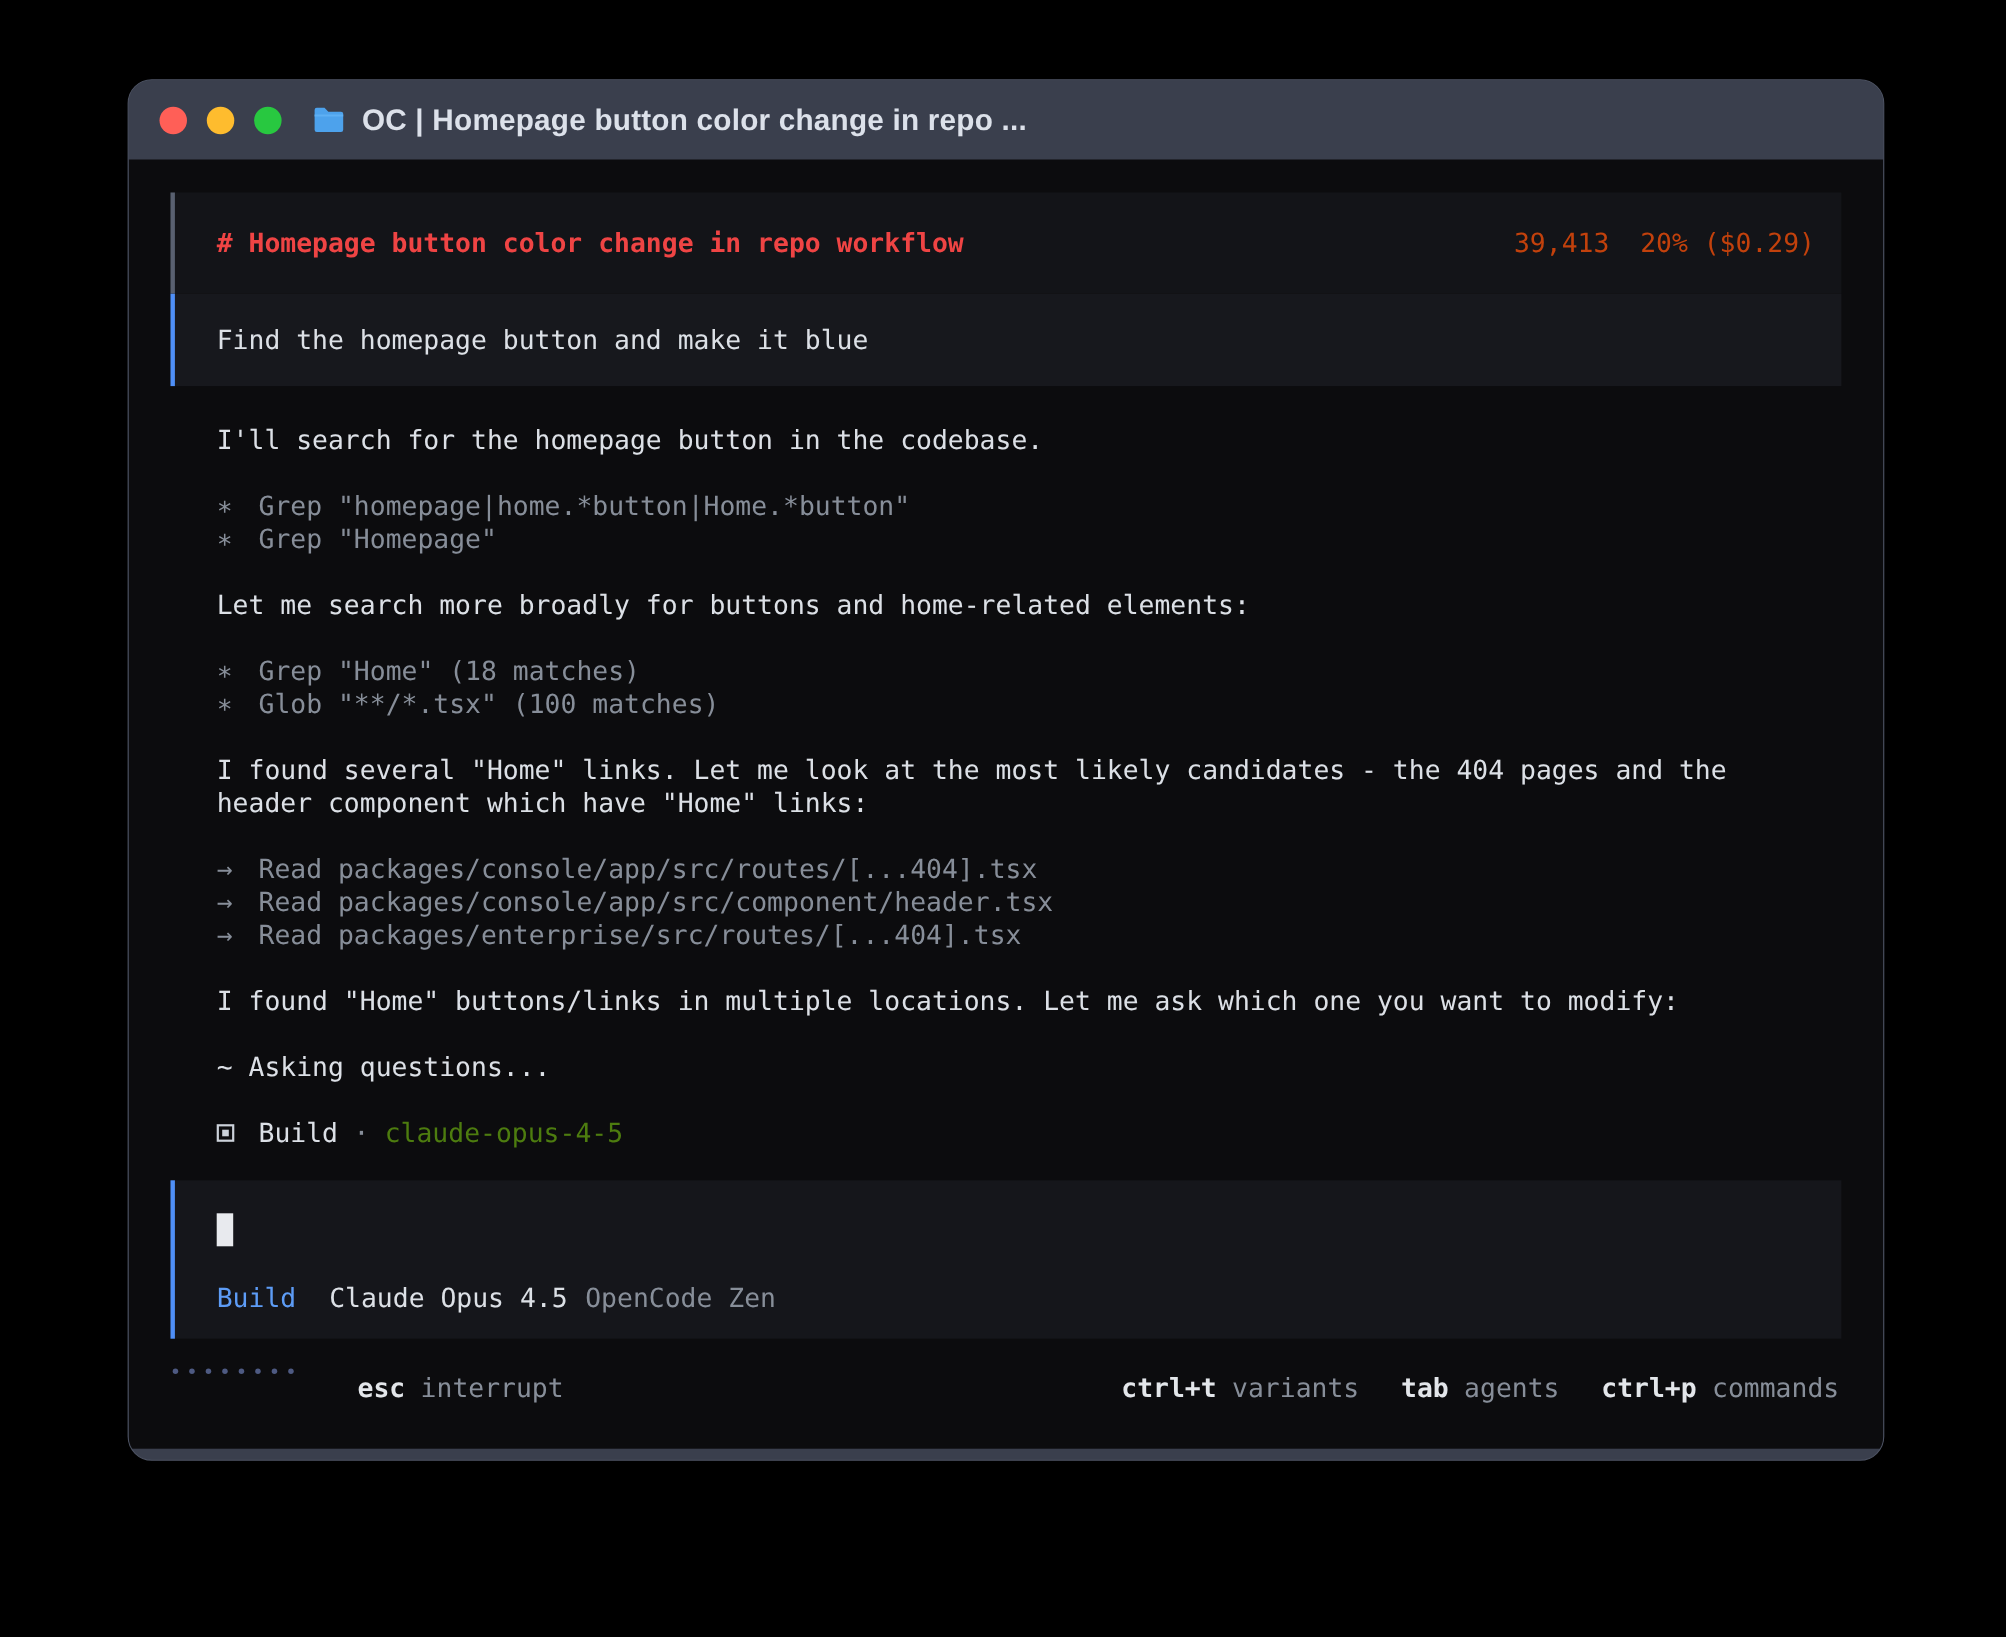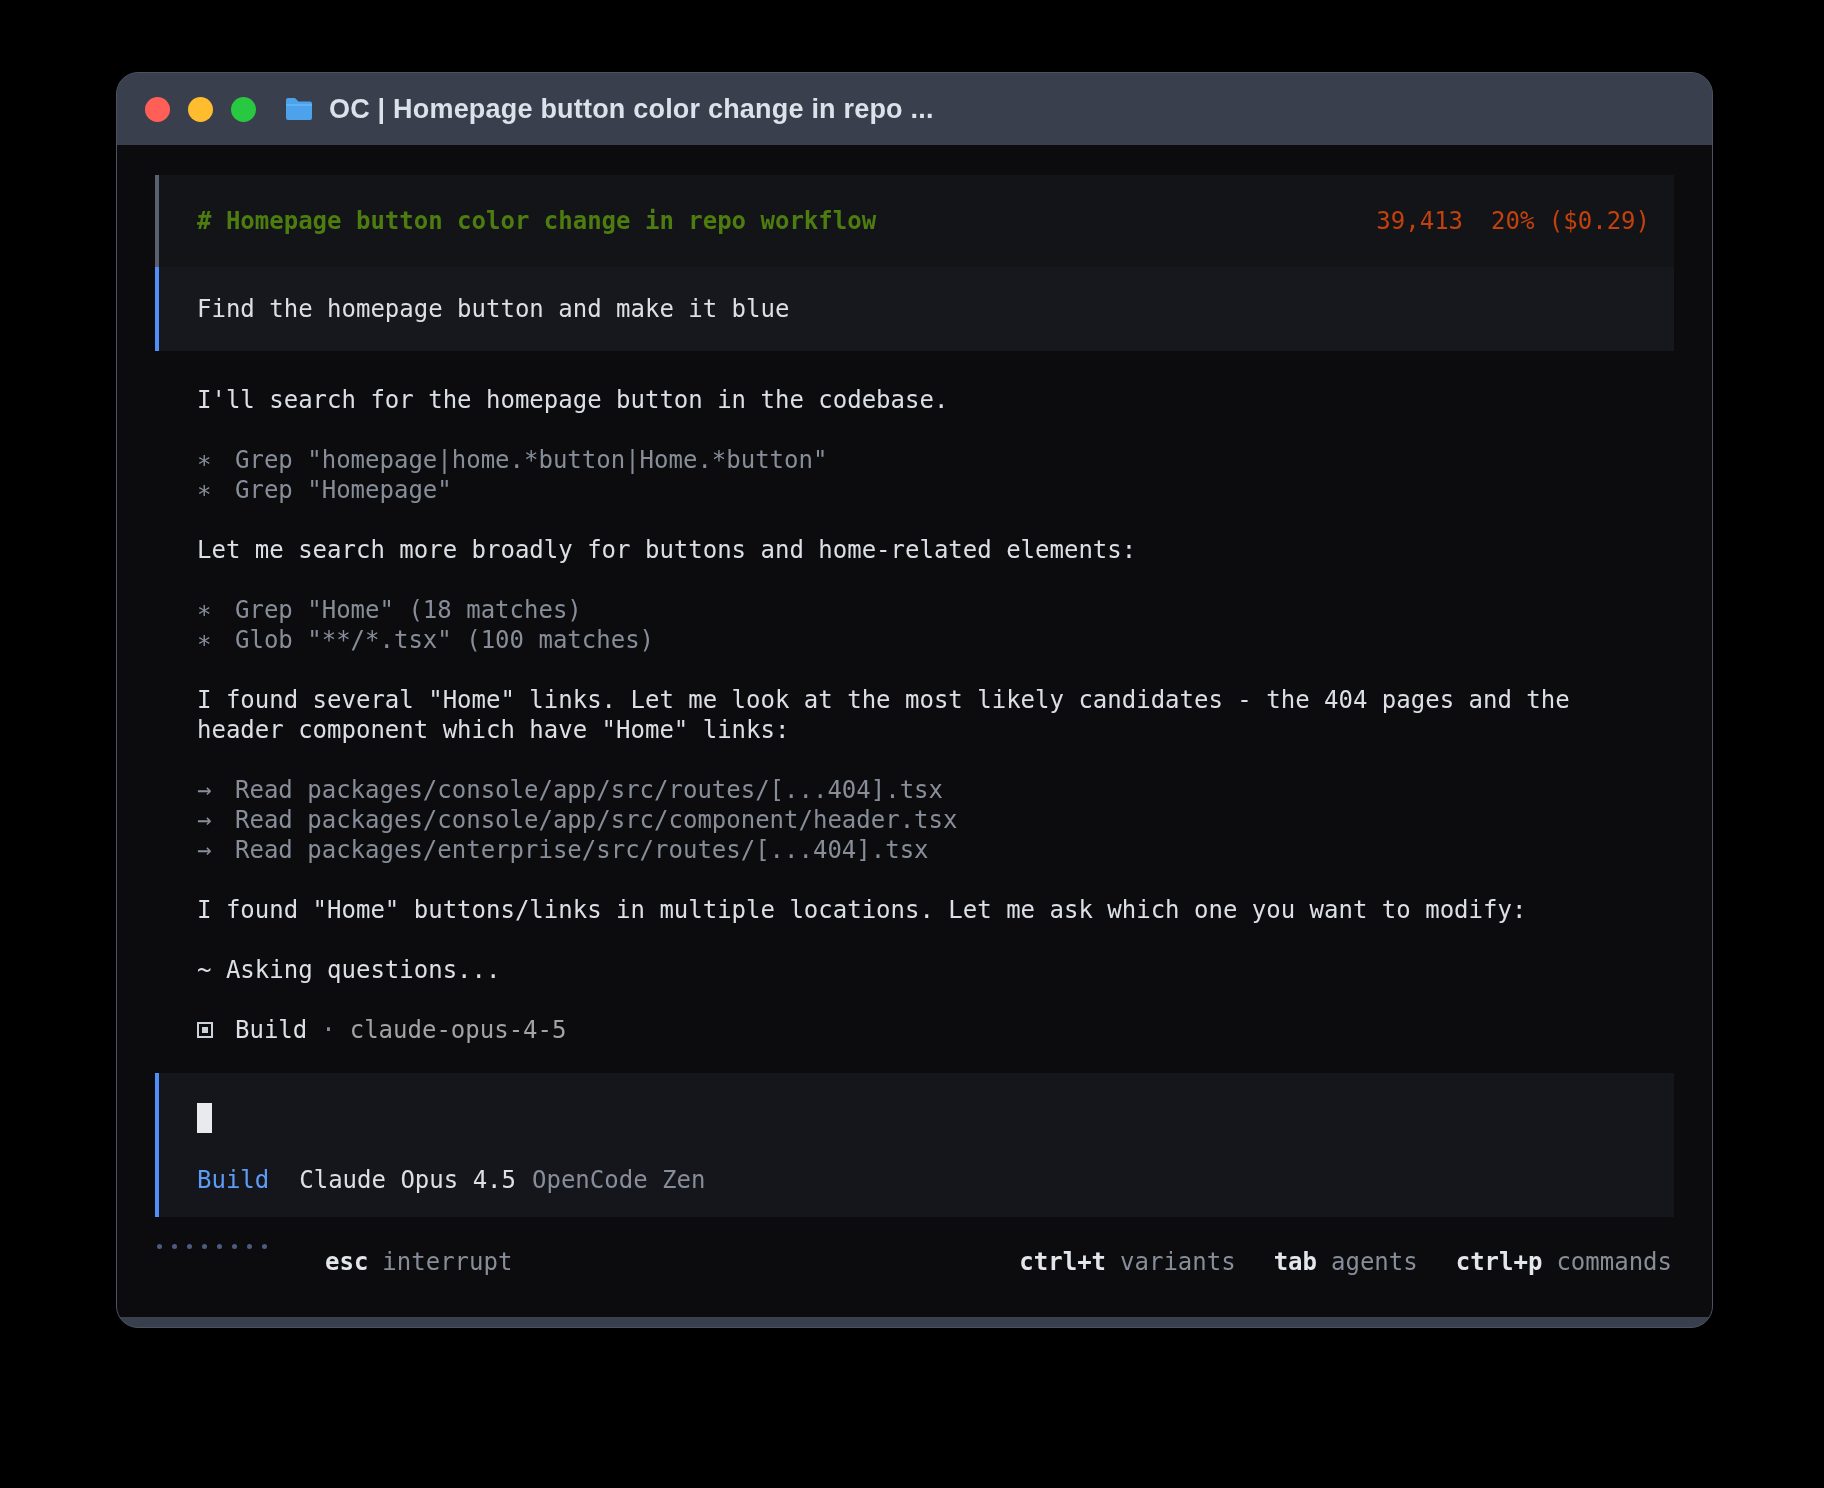--- a/index.html
+++ b/index.html
@@ -35,21 +35,21 @@
     padding:30px 38px 0 38px; font-size:24px; color:#dce0e6;
     display:flex; flex-direction:column;
   }
 
   .block { border-left:4px solid #596070; background:#131418; padding-left:38px; }
 
   .session-header {
     height:92px; display:flex; align-items:center; justify-content:space-between;
     padding-right:24px;
   }
-  .session-title { font-weight:bold; color:#4d7c0f; }
+  .session-title { font-weight:bold; color:#ef4444; }
   .session-stats { display:flex; gap:28px; color:#c2410c; }
 
   .user-block {
     height:84px; display:flex; align-items:center;
     border-left-color:#4f8ff7; background:#17181d; color:#dce0e6;
   }
 
   .chat { padding:34px 56px 0 42px; }
   .chat .gap { margin-top:30px; }
   .chat p, .chat .line { line-height:30px; }
@@ -62,21 +62,21 @@
   .agent-icon {
     width:16px; height:16px; border:2px solid #ccd2da; display:inline-block;
     position:relative; margin-right:22px; flex:0 0 16px;
   }
   .agent-icon::after {
     content:""; position:absolute; left:3px; top:3px; width:6px; height:6px;
     background:#ccd2da;
   }
   .agent-name { color:#dce0e6; }
   .agent-sep { color:#878e99; margin:0 14px; }
-  .agent-model { color:#a3a3a3; }
+  .agent-model { color:#4d7c0f; }
 
   
   .input-block {
     margin-top:28px; height:144px; border-left-color:#4f8ff7; background:#15161b;
     padding-top:30px;
   }
   .cursor { display:inline-block; width:15px; height:30px; background:#e8eaee; }
   .input-meta { margin-top:26px; line-height:30px; display:flex; }
   .mode-label { color:#5d9cf6; margin-right:30px; }
   .model-label { color:#dce0e6; margin-right:16px; }

